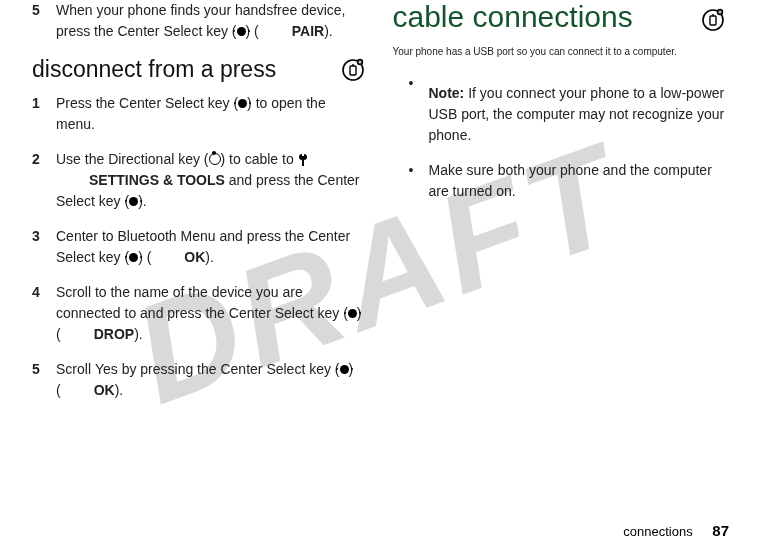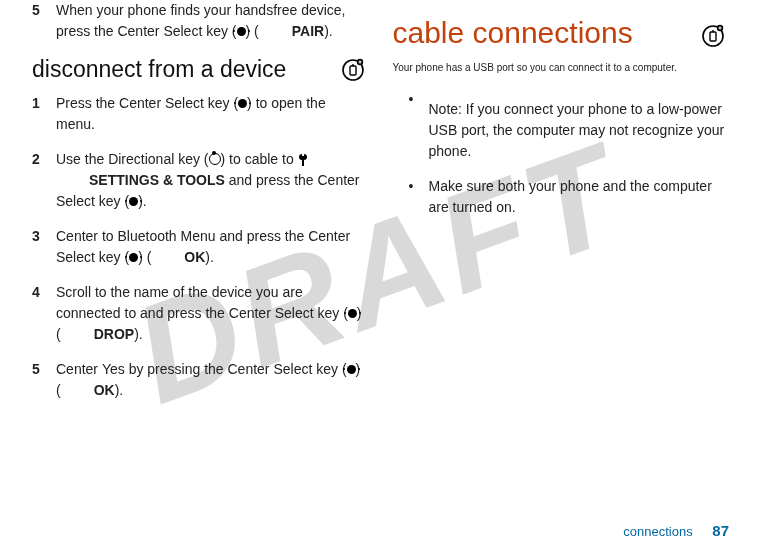--- a/index.html
+++ b/index.html
@@ -54,22 +54,22 @@
     font-weight: 400;
     color: #111;
     margin: 12px 0 10px 0;
     display: flex;
     align-items: center;
     justify-content: space-between;
   }
   .h1 {
     font-size: 30px;
     font-weight: 400;
-    color: #c2410c;
-    margin: 16px 0 10px 0;
+    color: #14532d;
+    margin: 0 0 10px 0;
     display: flex;
     align-items: center;
     justify-content: space-between;
     gap: 32px;
   }
   .menucap {
     font-family: "Arial Narrow", Arial, sans-serif;
     font-weight: 700;
     font-stretch: condensed;
     letter-spacing: 0;
@@ -129,21 +129,21 @@
     line-height:1.5;
   }
   .bullet .b { width:20px;flex:0 0 20px; }
   .bullet .body{flex:1;}
   .note { margin-top:10px; }
   .footer {
     position:absolute;
     bottom:8px;
     right:28px;
     font-size:13px;
-    color:#0369a1;
+    color:#000000;
   }
   .footer .pn { font-weight:700; margin-left:16px; font-size:15px;}
   .badge {
     width:24px;height:24px;
     flex:0 0 24px;
   }
   .badge svg { width:24px;height:24px; }
 </style>
 </head>
 <body>
@@ -155,21 +155,21 @@
   <div class="col">
 
     <div class="step">
       <div class="num">5</div>
       <div class="body">
         <span>When your phone finds your handsfree device, press the Center Select key (</span><span class="dot"></span><span>) (</span><span class="menucap">PAIR</span><span>).</span>
       </div>
     </div>
 
     <div class="h2">
-      <span>disconnect from a device</span>
+      <span>disconnect from a press</span>
       <span class="badge">
         <svg viewBox="0 0 24 24">
             <circle cx="12" cy="12" r="10" fill="none" stroke="#000" stroke-width="1.6"></circle>
             <rect x="9" y="8" width="6" height="9" rx="1" fill="none" stroke="#000" stroke-width="1.4"></rect>
             <line x1="12" y1="6" x2="12" y2="8" stroke="#000" stroke-width="1.4"></line>
             <path d="M16 3 l4 0 l0 4" fill="none" stroke="#000" stroke-width="1.6"></path>
             <line x1="16" y1="3" x2="20" y2="3" stroke="#000" stroke-width="1.6"></line>
             <line x1="20" y1="3" x2="20" y2="7" stroke="#000" stroke-width="1.6"></line>
             <line x1="18" y1="5" x2="18" y2="5" stroke="#000"></line>
             <circle cx="19" cy="4" r="3.2" fill="#000"></circle>
@@ -204,21 +204,21 @@
     <div class="step">
       <div class="num">4</div>
       <div class="body">
         <span>Scroll to the name of the device you are connected to and press the Center Select key (</span><span class="dot"></span><span>) (</span><span class="menucap">DROP</span><span>).</span>
       </div>
     </div>
 
     <div class="step">
       <div class="num">5</div>
       <div class="body">
-        <span>Center </span><span class="cond">Yes</span><span> by pressing the Center Select key (</span><span class="dot"></span><span>) (</span><span class="menucap">OK</span><span>).</span>
+        <span>Scroll </span><span class="cond">Yes</span><span> by pressing the Center Select key (</span><span class="dot"></span><span>) (</span><span class="menucap">OK</span><span>).</span>
       </div>
     </div>
 
   </div>
 
   <div class="col">
 
     <div class="h1">
       <span>cable connections</span>
       <span class="badge">
@@ -231,21 +231,21 @@
           </svg>
       </span>
     </div>
 
     <div class="para">Your phone has a USB port so you can connect it to a computer.</div>
 
     <div class="bullet">
       <div class="b">•</div>
       <div class="body">
         <div class="note">
-          <span class="cond" style="font-weight:400">Note:</span><span> If you connect your phone to a low-power USB port, the computer may not recognize your phone.</span>
+          <span class="cond" style="font-weight:700">Note:</span><span> If you connect your phone to a low-power USB port, the computer may not recognize your phone.</span>
         </div>
       </div>
     </div>
 
     <div class="bullet">
       <div class="b">•</div>
       <div class="body">Make sure both your phone and the computer are turned on.</div>
     </div>
 
   </div>

